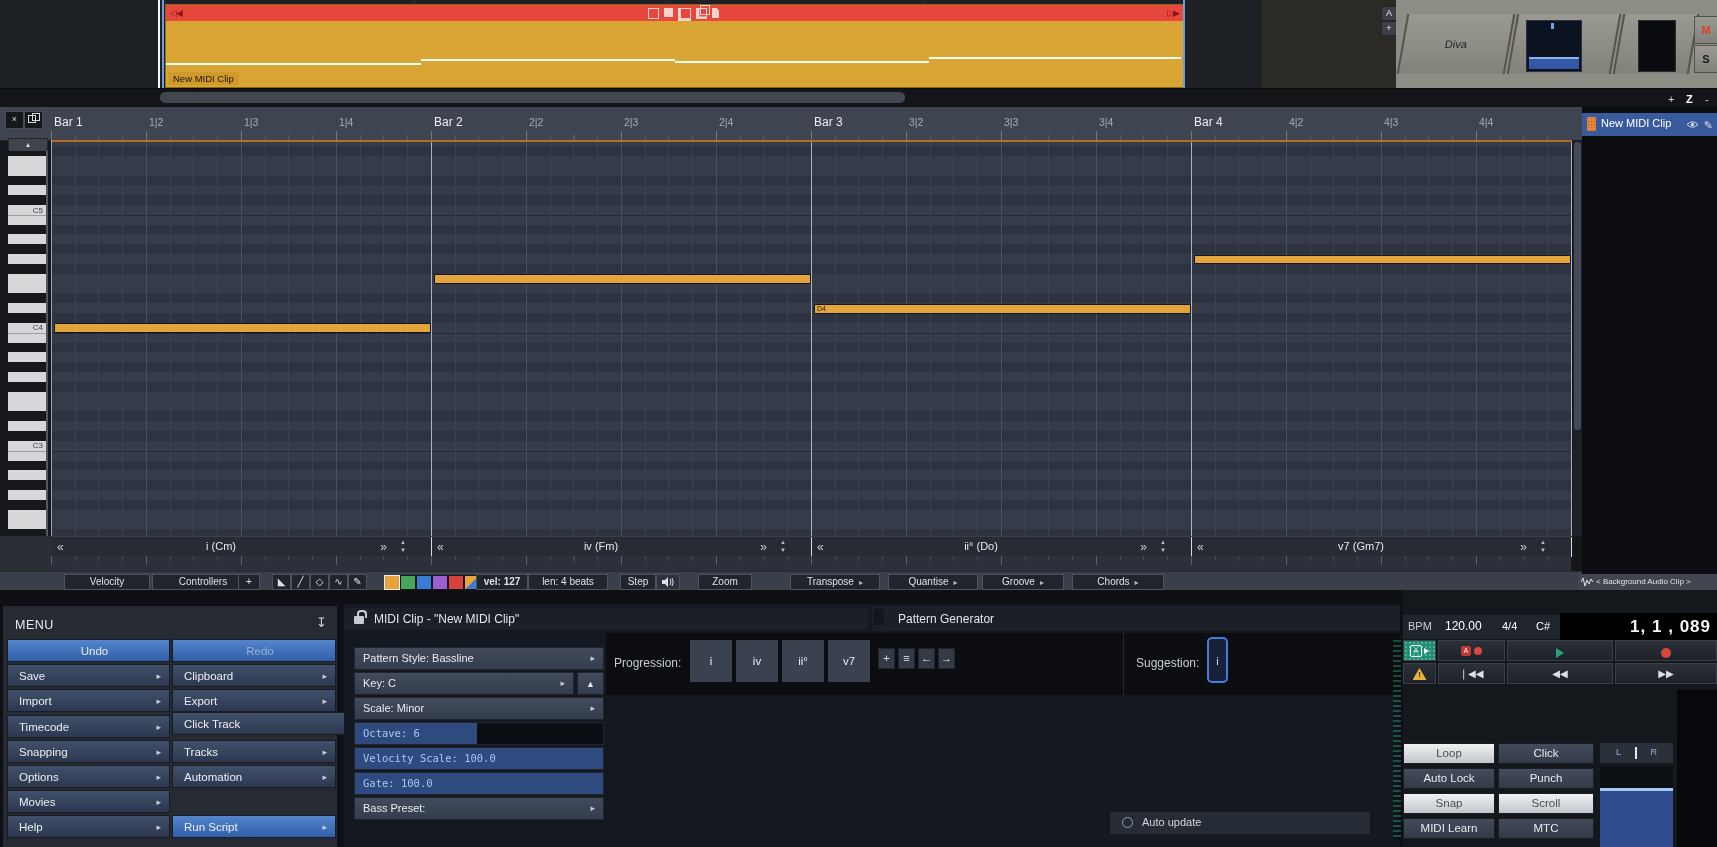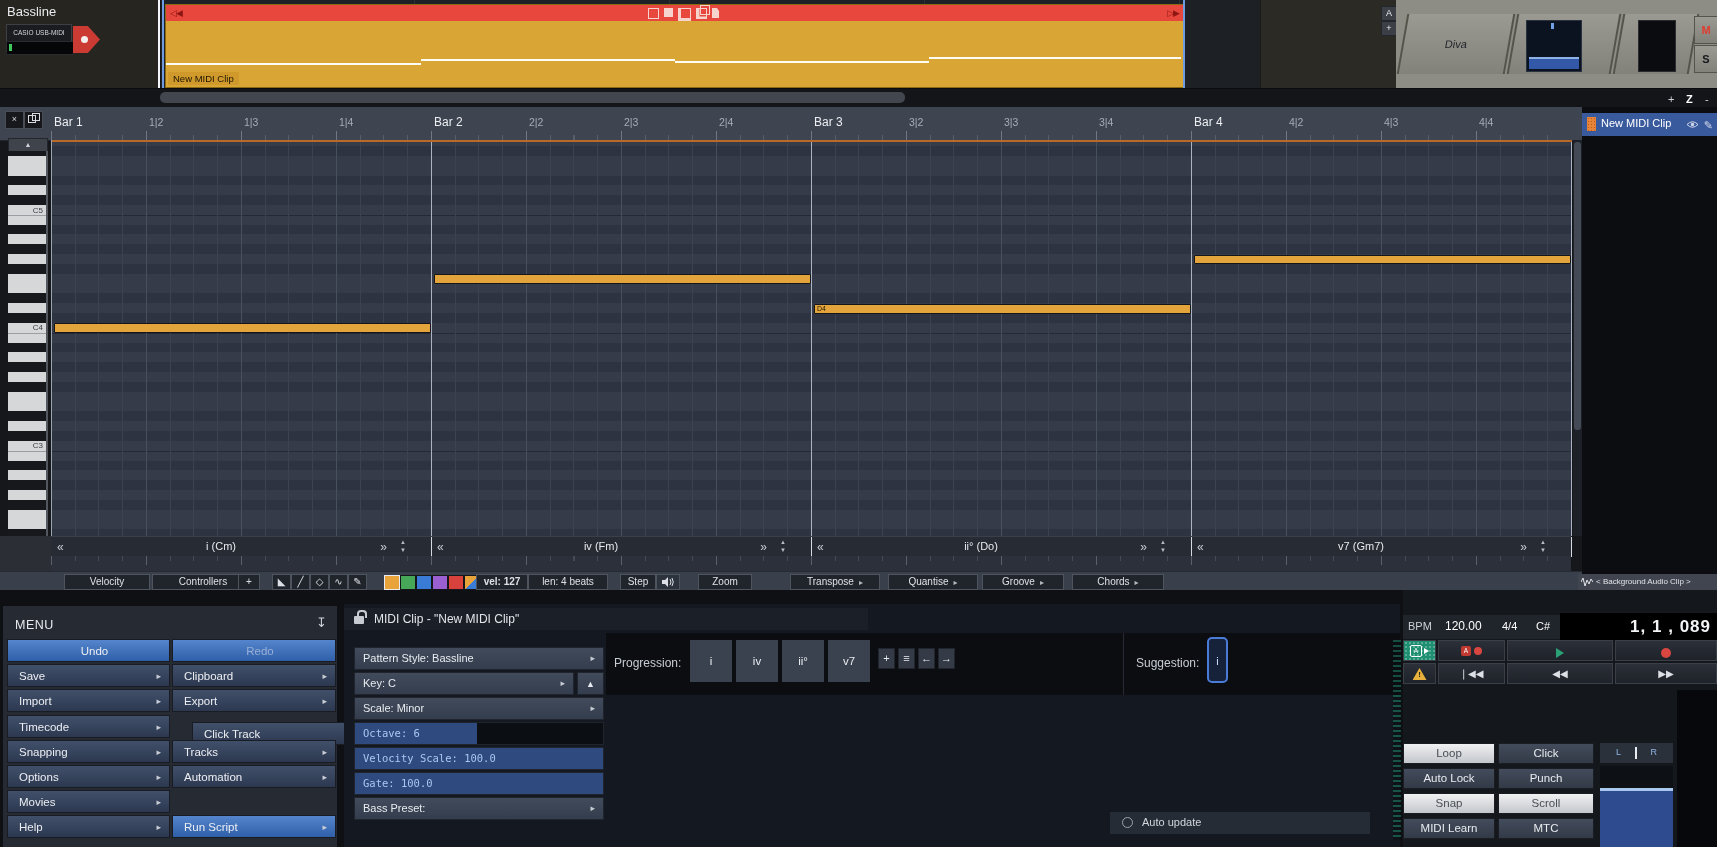--- a/index.html
+++ b/index.html
@@ -194,30 +194,20 @@
   .fader{position:absolute;left:197px;top:176px;width:73px;height:81px;background:#0d1014;}
   .fader .fblock{position:absolute;left:0;right:0;top:22px;bottom:0;background:#2d4b8e;border-top:3px solid #a8c8f0;}
   .eye-ic,.pencil-ic{position:absolute;top:6px;color:#cfd8ea;font-size:11px;}
 </style>
 </head>
 <body>
 
 <div class="app">
 
   <div class="abs track-area">
-    <div class="abs track-header">
-      <div class="abs track-name txt">Bassline</div>
-      <div class="abs input-box txt">CASIO USB-MIDI</div>
-      <div class="abs input-meter">
-          <i></i>
-        </div>
-      <div class="abs rec-arrow">
-          <i></i>
-        </div>
-    </div>
     <div class="abs timeline-grid"></div>
     <div class="abs clip">
       <div class="clip-header">
         <span class="clip-mark" style="left:4px;">◁◀</span>
         <div class="clip-icons">
           <span class="ci ci-sq"></span>
           <span class="ci ci-fill"></span>
           <span class="ci ci-L"></span>
           <span class="ci ci-copy"></span>
           <span class="ci ci-file"></span>
@@ -507,21 +497,21 @@
           <span class="ma">▸</span>
         </div>
         <div class="mcell" style="left: 169px; top: 83.4px; width: 164px;">
           <span class="ml">Export</span>
           <span class="ma">▸</span>
         </div>
         <div class="mcell" style="left: 4px; top: 108.6px; width: 163px;">
           <span class="ml">Timecode</span>
           <span class="ma">▸</span>
         </div>
-        <div class="mcell" style="left: 169px; top: 116px; width: 196px; margin-left: 20px;">
+        <div class="mcell" style="left: 169px; top: 106px; width: 196px;">
           <span class="ml">Click Track</span>
           <span class="ma">▸</span>
         </div>
         <div class="mcell" style="left: 4px; top: 133.8px; width: 163px;">
           <span class="ml">Snapping</span>
           <span class="ma">▸</span>
         </div>
         <div class="mcell" style="left: 169px; top: 133.8px; width: 164px;">
           <span class="ml">Tracks</span>
           <span class="ma">▸</span>
@@ -546,20 +536,24 @@
           <span class="ml">Run Script</span>
           <span class="ma">▸</span>
         </div>
       </div>
   </div>
 
   <div class="abs props-panel">
     <div class="panel-hdr" style="left:0;width:524px;">
       <span class="lock"></span>
       <span class="ht txt">MIDI Clip - "New MIDI Clip"</span>
+    </div>
+    <div class="panel-hdr" style="left:528px;width:528px;height:25px;top:2px;">
+      <span class="pg-hdr-sq"></span>
+      <span class="ht txt" style="left:26px;top:6px;">Pattern Generator</span>
     </div>
     <div id="prop-rows">
         <div class="prop-row" style="top: 43px; width: 250px;">
           <span class="pl">Pattern Style: Bassline</span>
           <span class="pa">▸</span>
         </div>
         <div class="prop-row" style="top: 68px; width: 220px;">
           <span class="pl">Key: C</span>
           <span class="pa">▸</span>
         </div>

